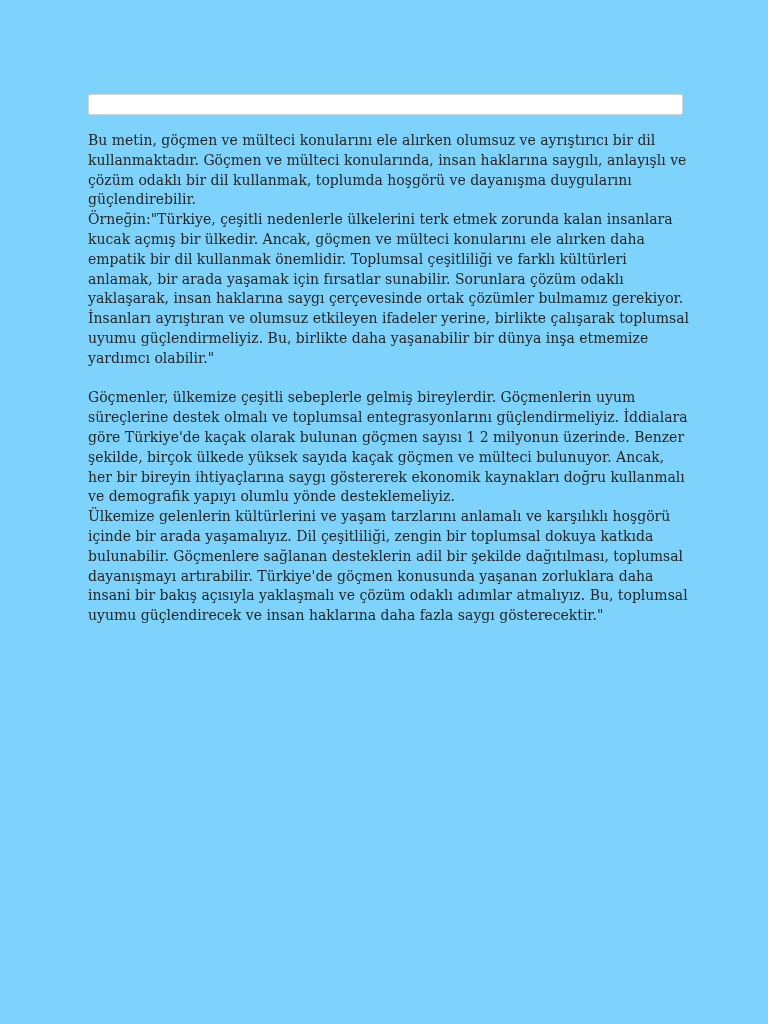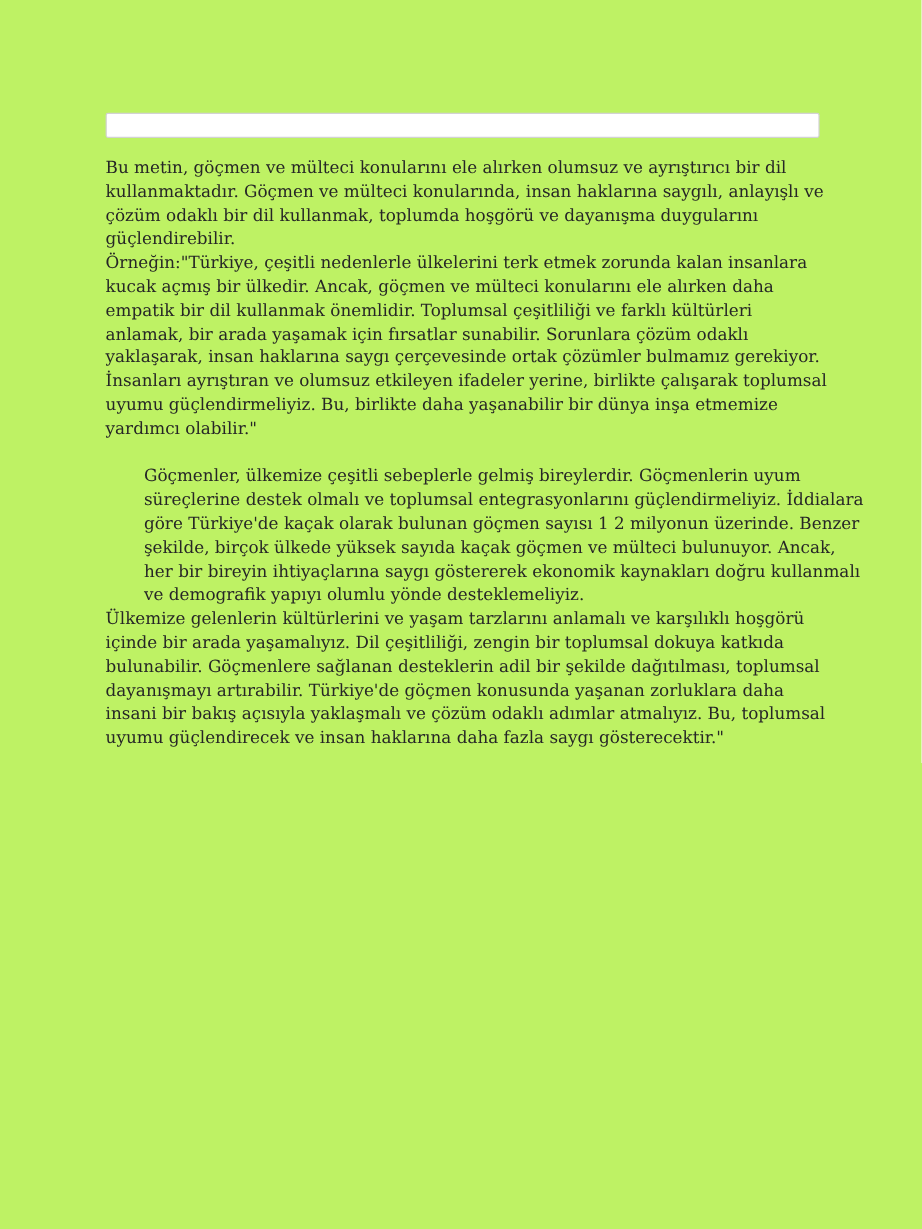--- a/index.html
+++ b/index.html
@@ -4,21 +4,21 @@
 <style>
   html, body {
     margin: 0;
     padding: 0;
     background: #ffffff;
   }
   .page {
     position: relative;
     width: 768px;
     height: 1024px;
-    background: #bef264;
+    background: #7dd3fc;
     font-family: "DejaVu Serif", serif;
     overflow: hidden;
   }
   .answer-box {
     position: absolute;
     left: 88px;
     top: 94px;
     width: 595px;
     height: 21px;
     box-sizing: border-box;
@@ -39,21 +39,20 @@
     color: #262626;
     font-size: 14px;
     line-height: 19.8px;
   }
   .para {
     white-space: pre-line;
     margin: 0;
   }
   .para.gap-above {
     margin-top: 19.8px;
-    margin-left: 32px;
   }
 </style>
 </head>
 <body>
 
 <div class="page">
 
   <input class="answer-box" type="text" value="" style="">
 
   <div class="content">

